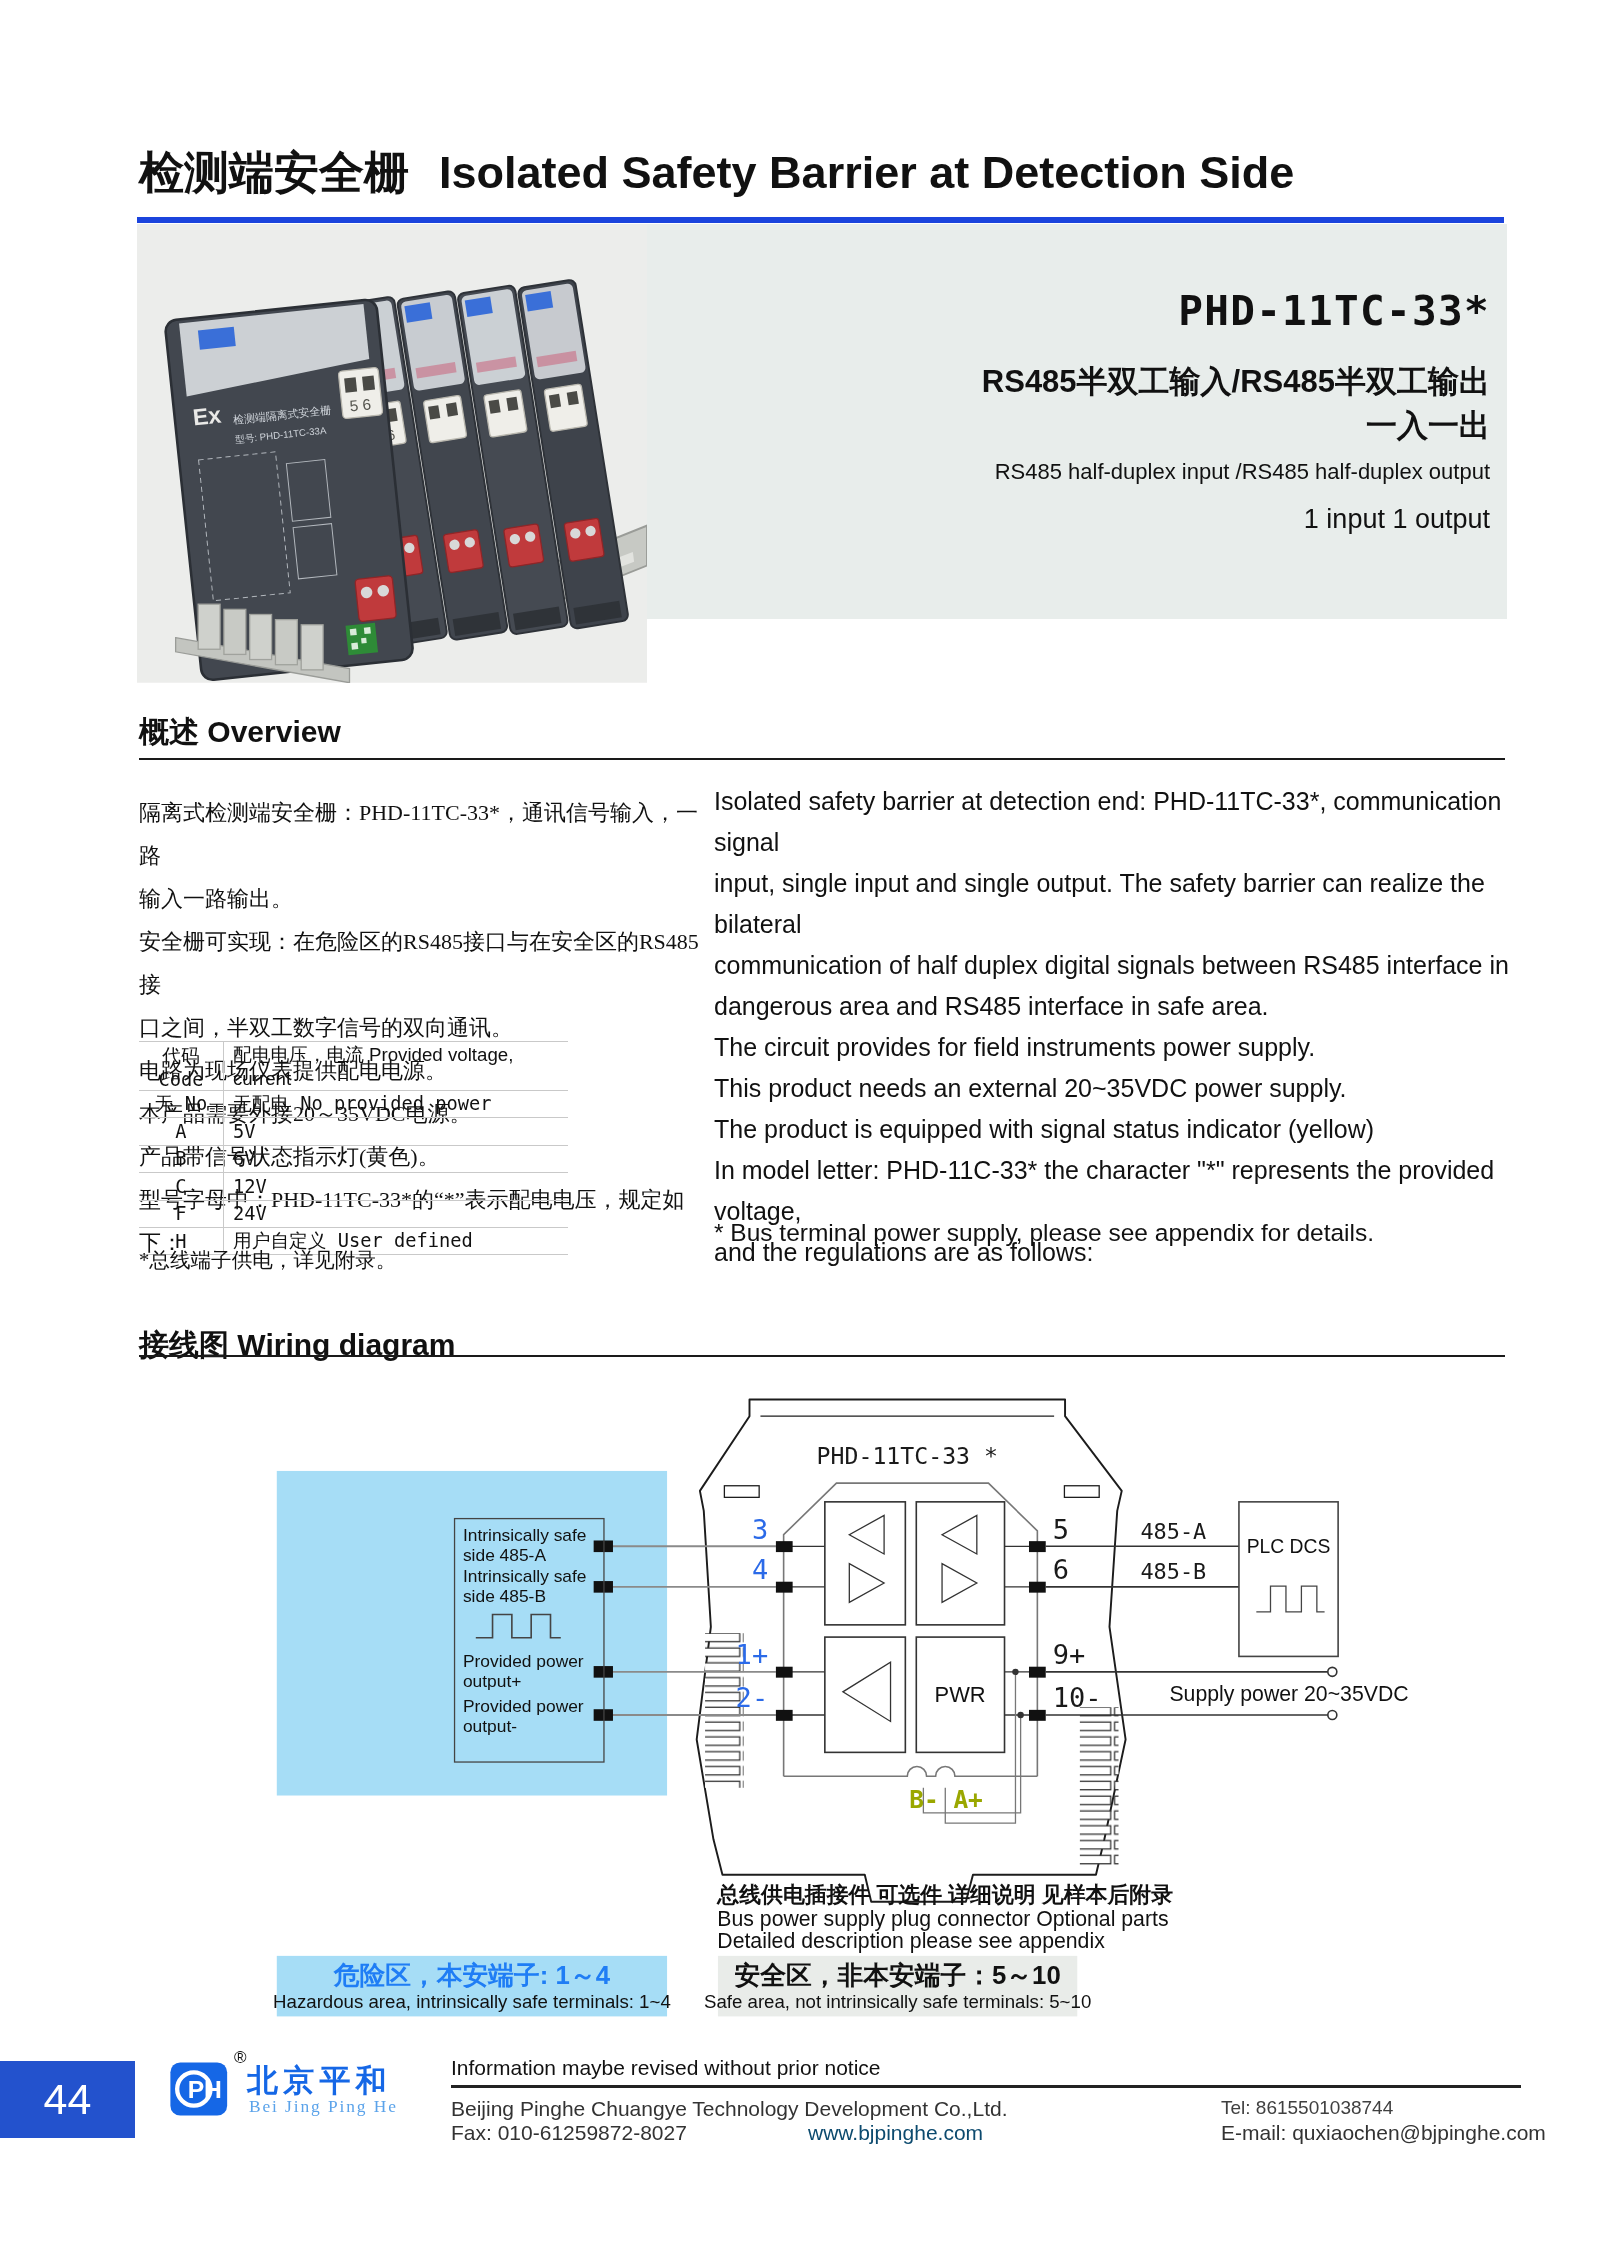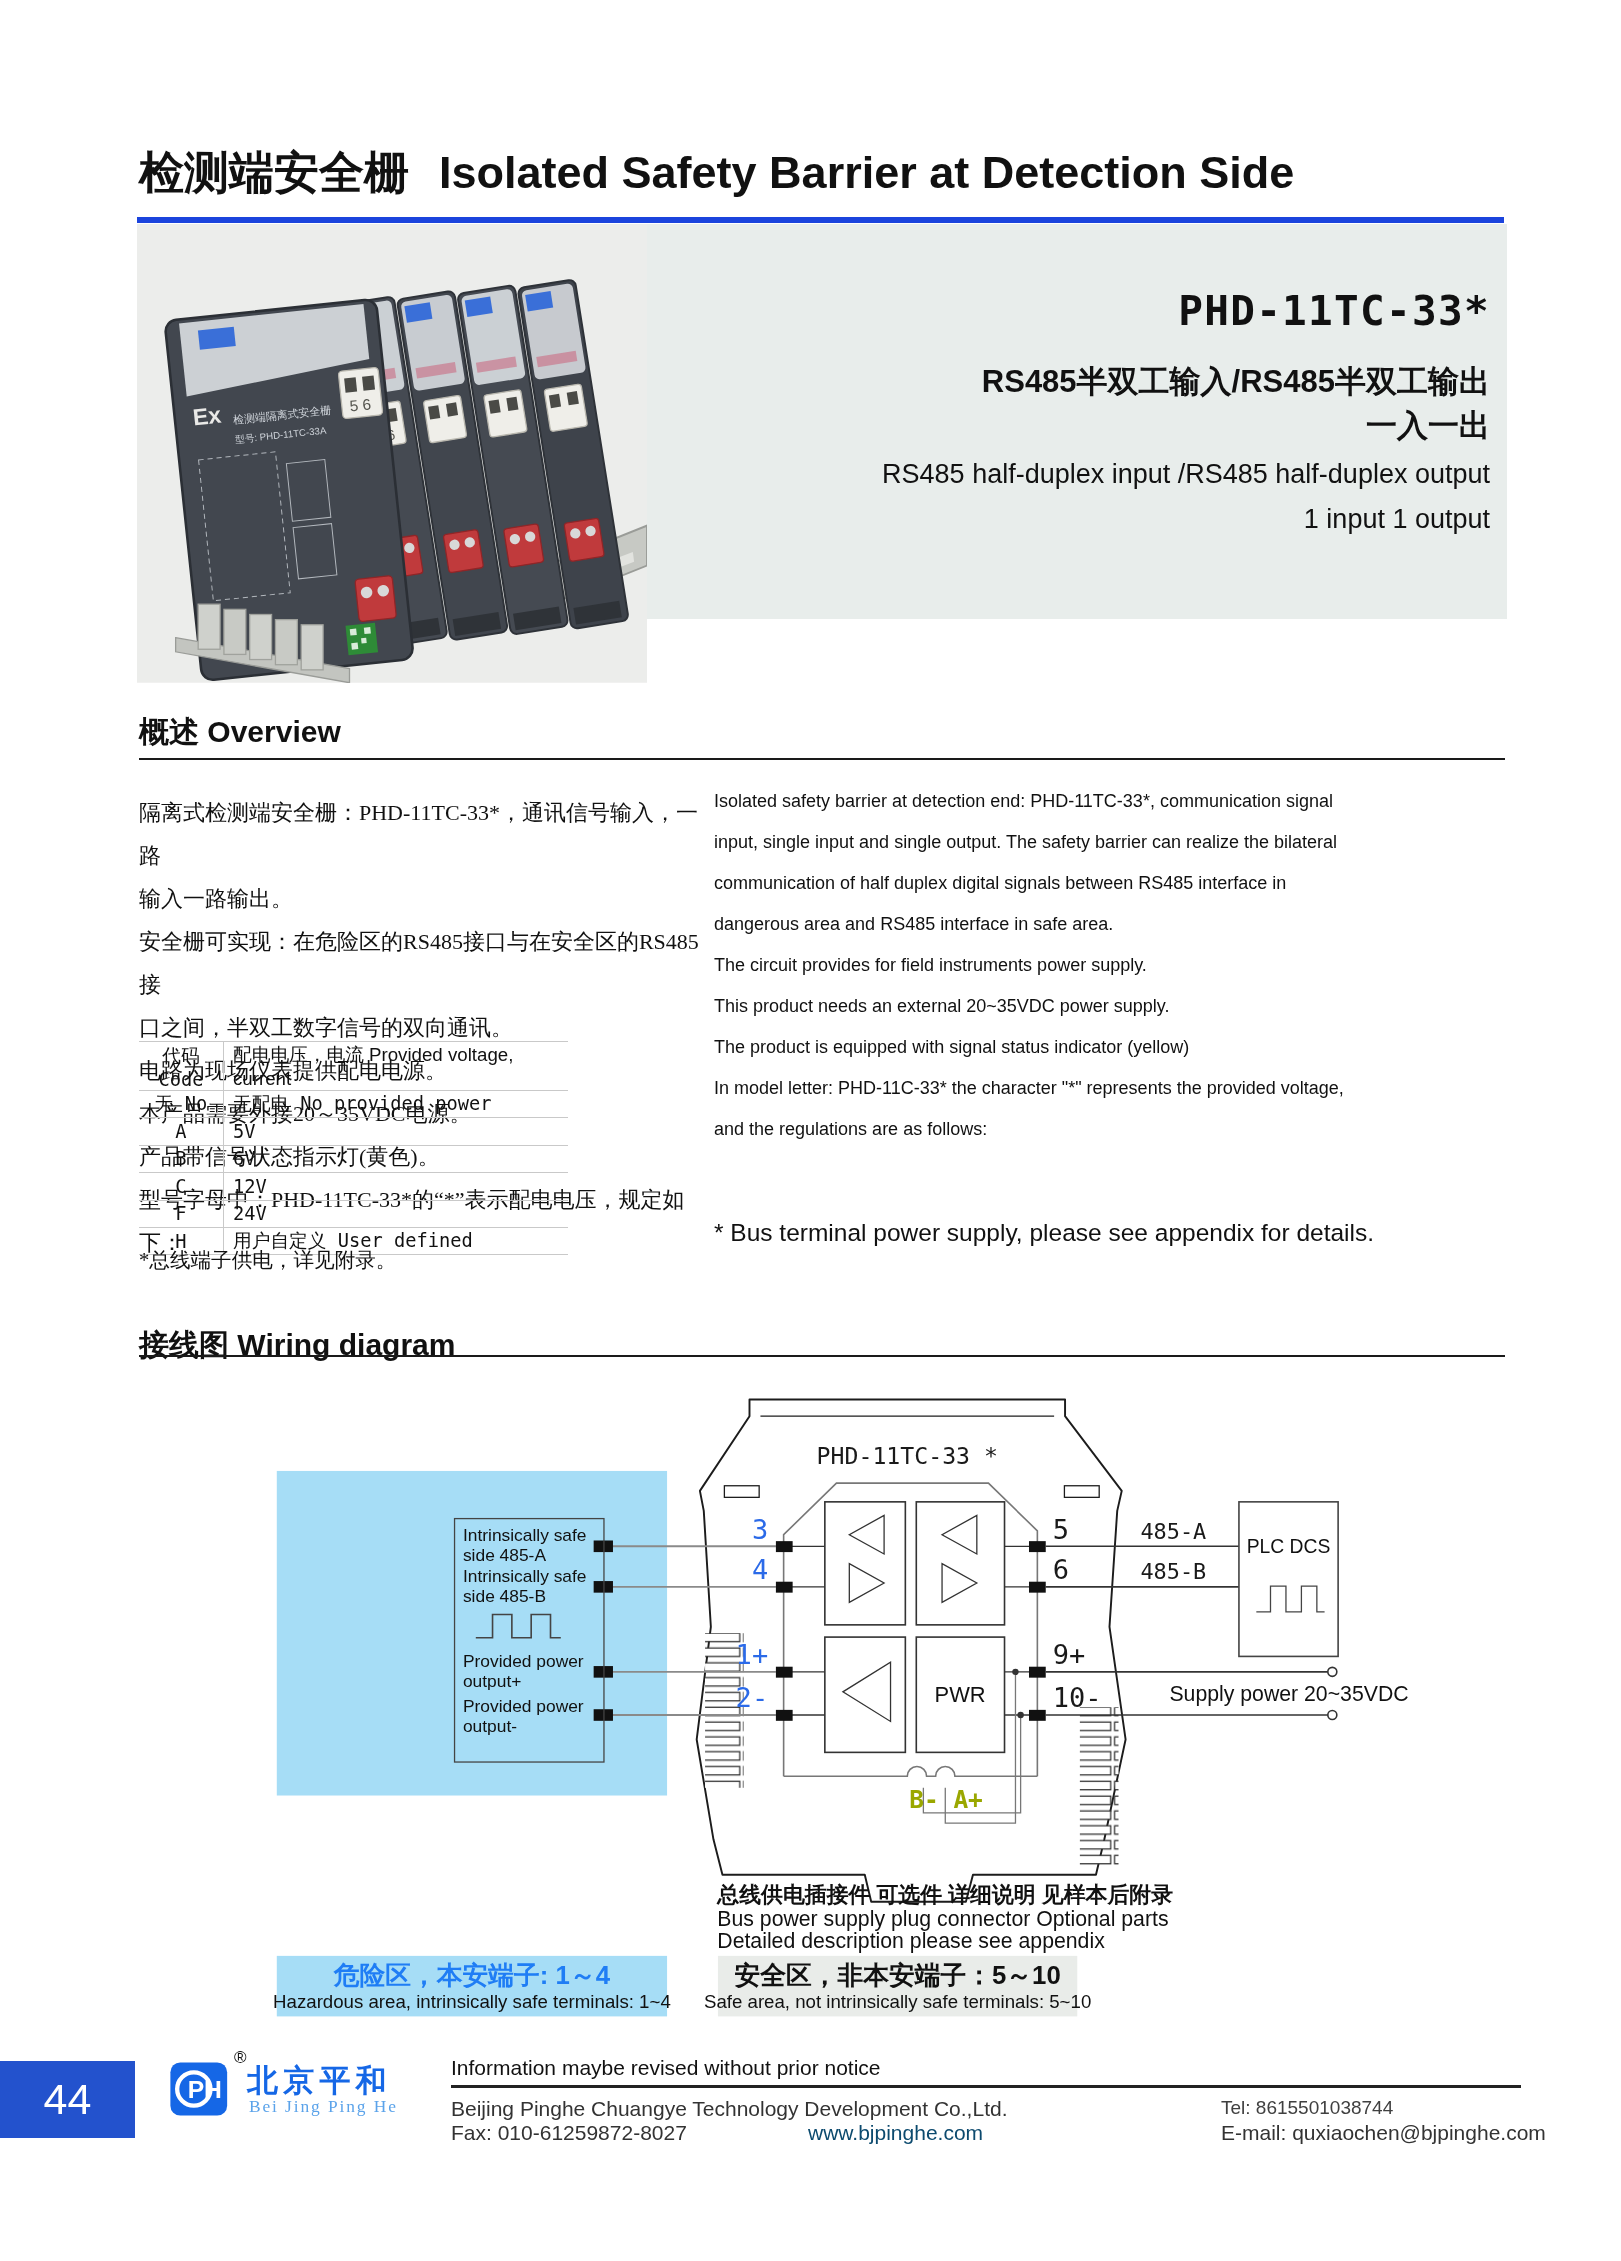--- a/index.html
+++ b/index.html
@@ -10,29 +10,29 @@
   .title-row{position:absolute;left:139px;top:143px;font-size:45px;font-weight:bold;white-space:nowrap;}
   .title-cn{margin-right:30px;}
   .title-bar{position:absolute;left:137px;top:217px;width:1367px;height:6.4px;background:#1b44dd;}
   
   .banner{position:absolute;left:137px;top:224px;width:1370px;height:395px;background:#e8edeb;}
   .photo-svg{position:absolute;left:137px;top:224px;width:510px;height:459px;}
   .prod-line{position:absolute;right:132px;text-align:right;}
   .prod-model{top:287px;font-family:"DejaVu Sans Mono",monospace;font-size:41px;font-weight:600;letter-spacing:1.3px;}
   .prod-cn1{top:361px;font-size:31px;font-weight:bold;}
   .prod-cn2{top:405px;font-size:31px;font-weight:bold;}
-  .prod-en1{top:459px;font-size:27px;text-align:right;}
+  .prod-en1{top:459px;font-size:22px;text-align:right;}
   .prod-en2{top:504px;font-size:27px;}
   
   .sec-head{position:absolute;left:139px;font-size:30px;font-weight:600;white-space:nowrap;}
   .sec-rule{position:absolute;left:139px;width:1366px;height:1.9px;background:#1a1a1a;}
   
   .cn-col{position:absolute;left:139px;top:791px;width:574px;font-size:22px;line-height:43px;
           font-family:"Liberation Serif",serif;white-space:pre-line;}
-  .en-col{position:absolute;left:714px;top:781px;width:806px;font-size:18px;line-height:41px;white-space:pre-line;}
+  .en-col{position:absolute;left:714px;top:781px;width:806px;font-size:25px;line-height:41px;white-space:pre-line;}
   .note-en{position:absolute;left:714px;top:1219px;font-size:24.5px;white-space:nowrap;}
   .note-cn{position:absolute;left:139px;top:1246px;font-size:20.6px;font-family:"Liberation Serif",serif;white-space:nowrap;}
   table.vtable{position:absolute;left:139px;top:1041px;width:429px;border-collapse:collapse;}
   .vtable th,.vtable td{border-top:1.3px solid #c9c9c9;border-bottom:1.3px solid #c9c9c9;
         height:26.4px;font-weight:normal;font-size:18.7px;text-align:left;padding:0 0 0 9px;}
   .vtable td:first-child,.vtable th:first-child{width:84px;text-align:center;padding:0;
         border-right:1.3px solid #c9c9c9;font-family:"DejaVu Sans Mono",monospace;}
   .vtable td:last-child{font-family:"DejaVu Sans Mono",monospace;}
   
   .diagram-svg{position:absolute;left:0;top:1384px;width:1622px;height:644px;}

